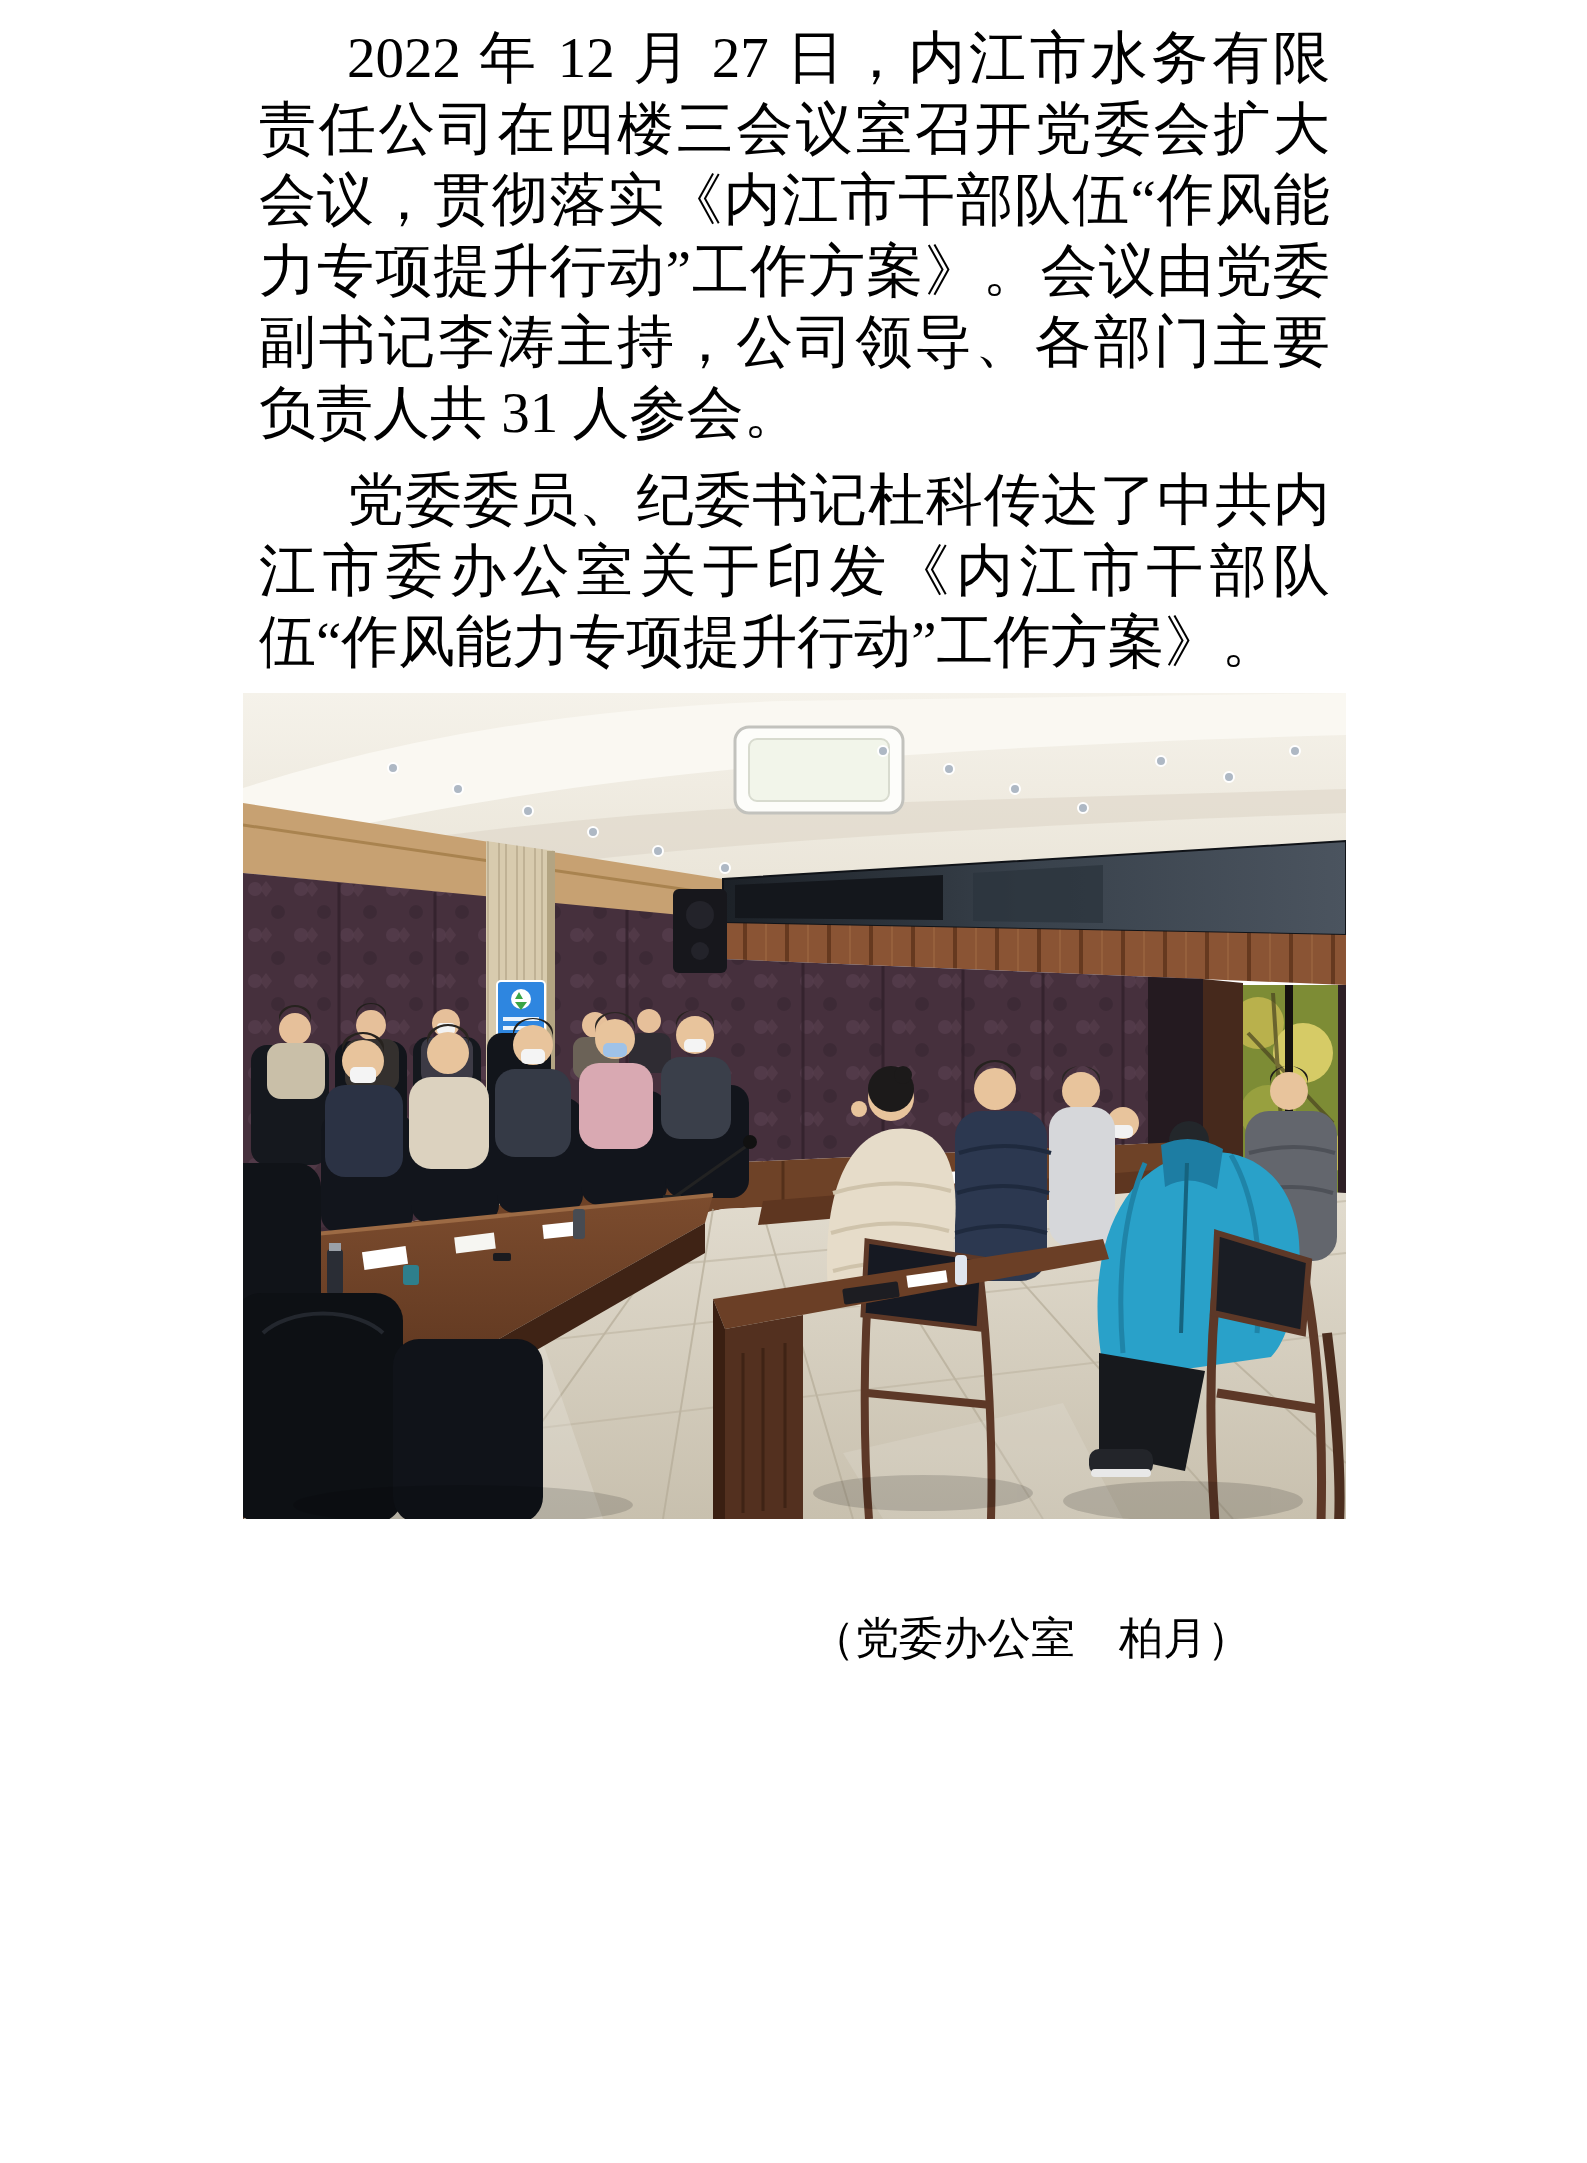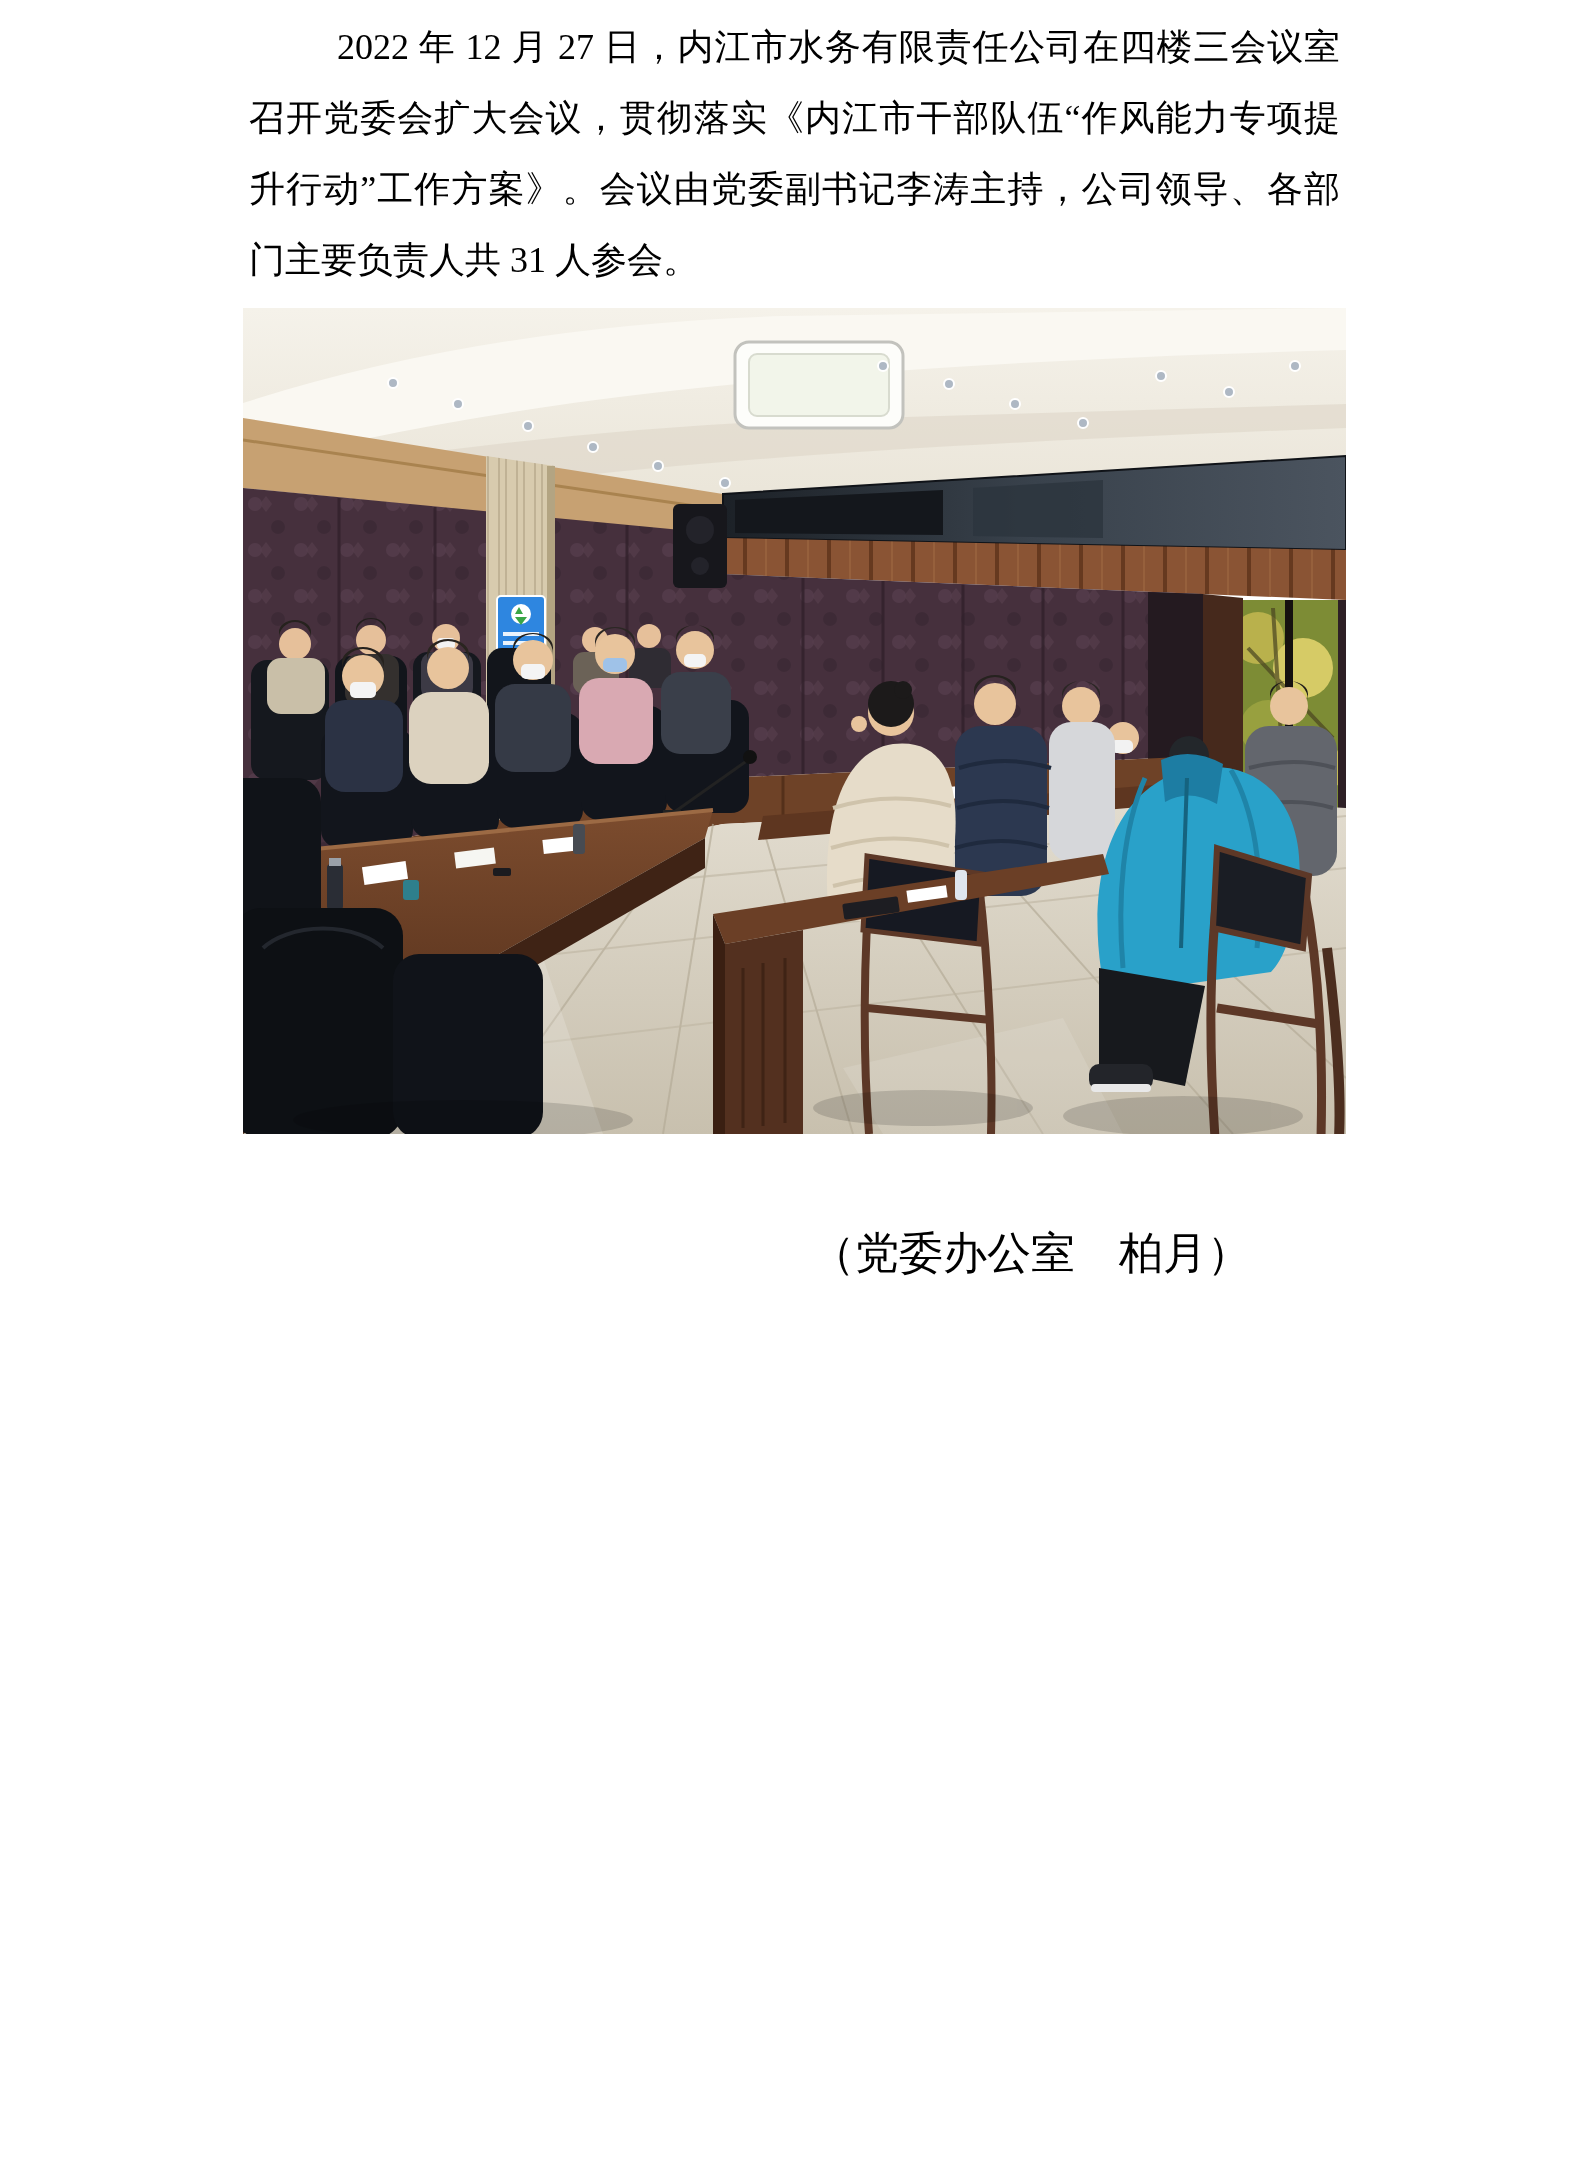--- a/index.html
+++ b/index.html
@@ -2,38 +2,39 @@
 <html><head>
 <meta charset="utf-8">
 <style>
   html,body{margin:0;padding:0;}
   body{
     width:1587px;height:2163px;position:relative;background:#ffffff;
     font-family:"Liberation Serif","DejaVu Serif",serif;color:#000;overflow:hidden;
   }
   .doc{position:absolute;left:243px;top:6px;width:1103px;}
   .para{
-    margin:6px;font-size:36px;line-height:71px;text-align:justify;
+    margin:16px;font-size:57px;line-height:71px;text-align:justify;
     text-indent:88px;word-break:break-all;
   }
   .para-3{line-height:79px;margin-top:34px;}
   .photo-wrap{width:1103px;height:826px;margin-top:12px;overflow:hidden;}
   .photo-wrap svg{display:block;}
   .signature{
     margin:84px 0 0 0;font-size:44px;line-height:71px;
     text-align:right;padding-right:95px;
   }
 </style>
 </head>
 <body>
 
 <div class="doc">
 
   <p class="para">2022 年 12 月 27 日，内江市水务有限责任公司在四楼三会议室召开党委会扩大会议，贯彻落实《内江市干部队伍“作风能力专项提升行动”工作方案》。会议由党委副书记李涛主持，公司领导、各部门主要负责人共 31 人参会。</p>
 
+  <p class="para">党委委员、纪委书记杜科传达了中共内江市委办公室关于印发《内江市干部队伍“作风能力专项提升行动”工作方案》。</p>
 
   <div class="photo-wrap">
     <svg width="1103" height="826" viewBox="0 0 1103 826" xmlns="http://www.w3.org/2000/svg">
       <defs>
         <linearGradient id="ceilGrad" x1="0" y1="0" x2="0" y2="1">
           <stop offset="0" stop-color="#f5f2ea"></stop>
             <stop offset="1" stop-color="#e6e0d2"></stop>
         </linearGradient>
         <linearGradient id="bandGrad" x1="0" y1="0" x2="1" y2="0">
           <stop offset="0" stop-color="#1c2127"></stop>

